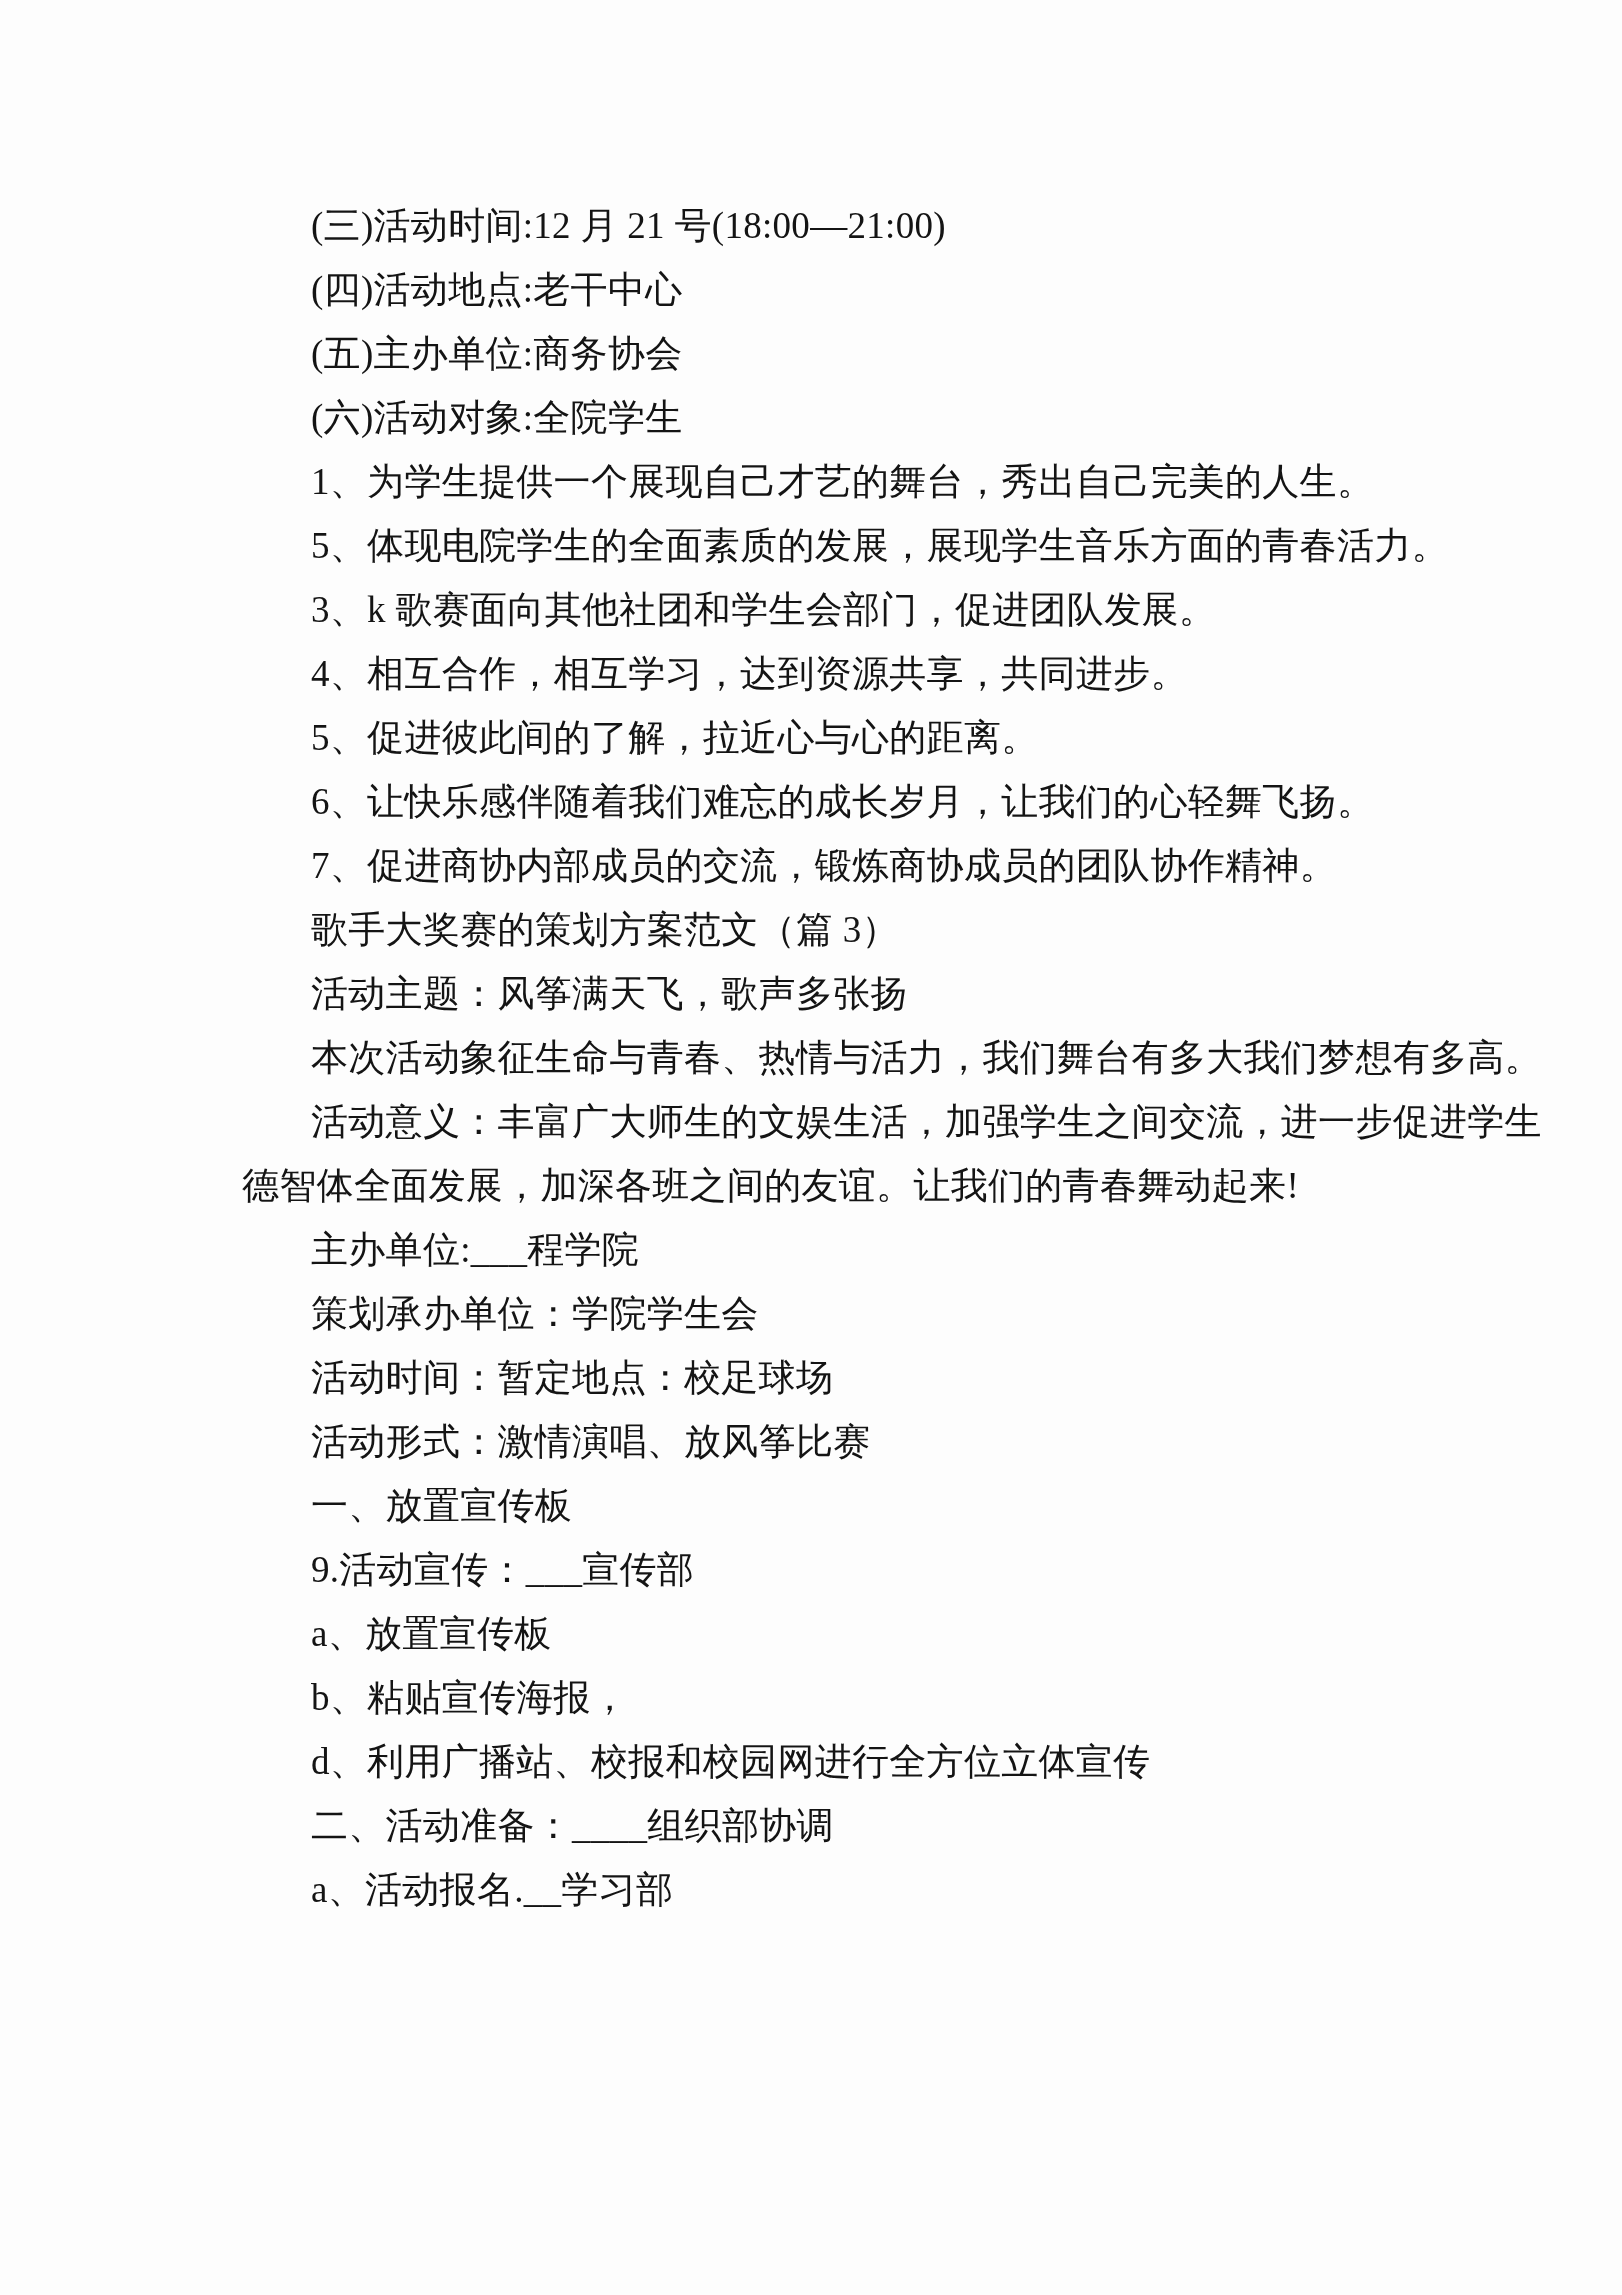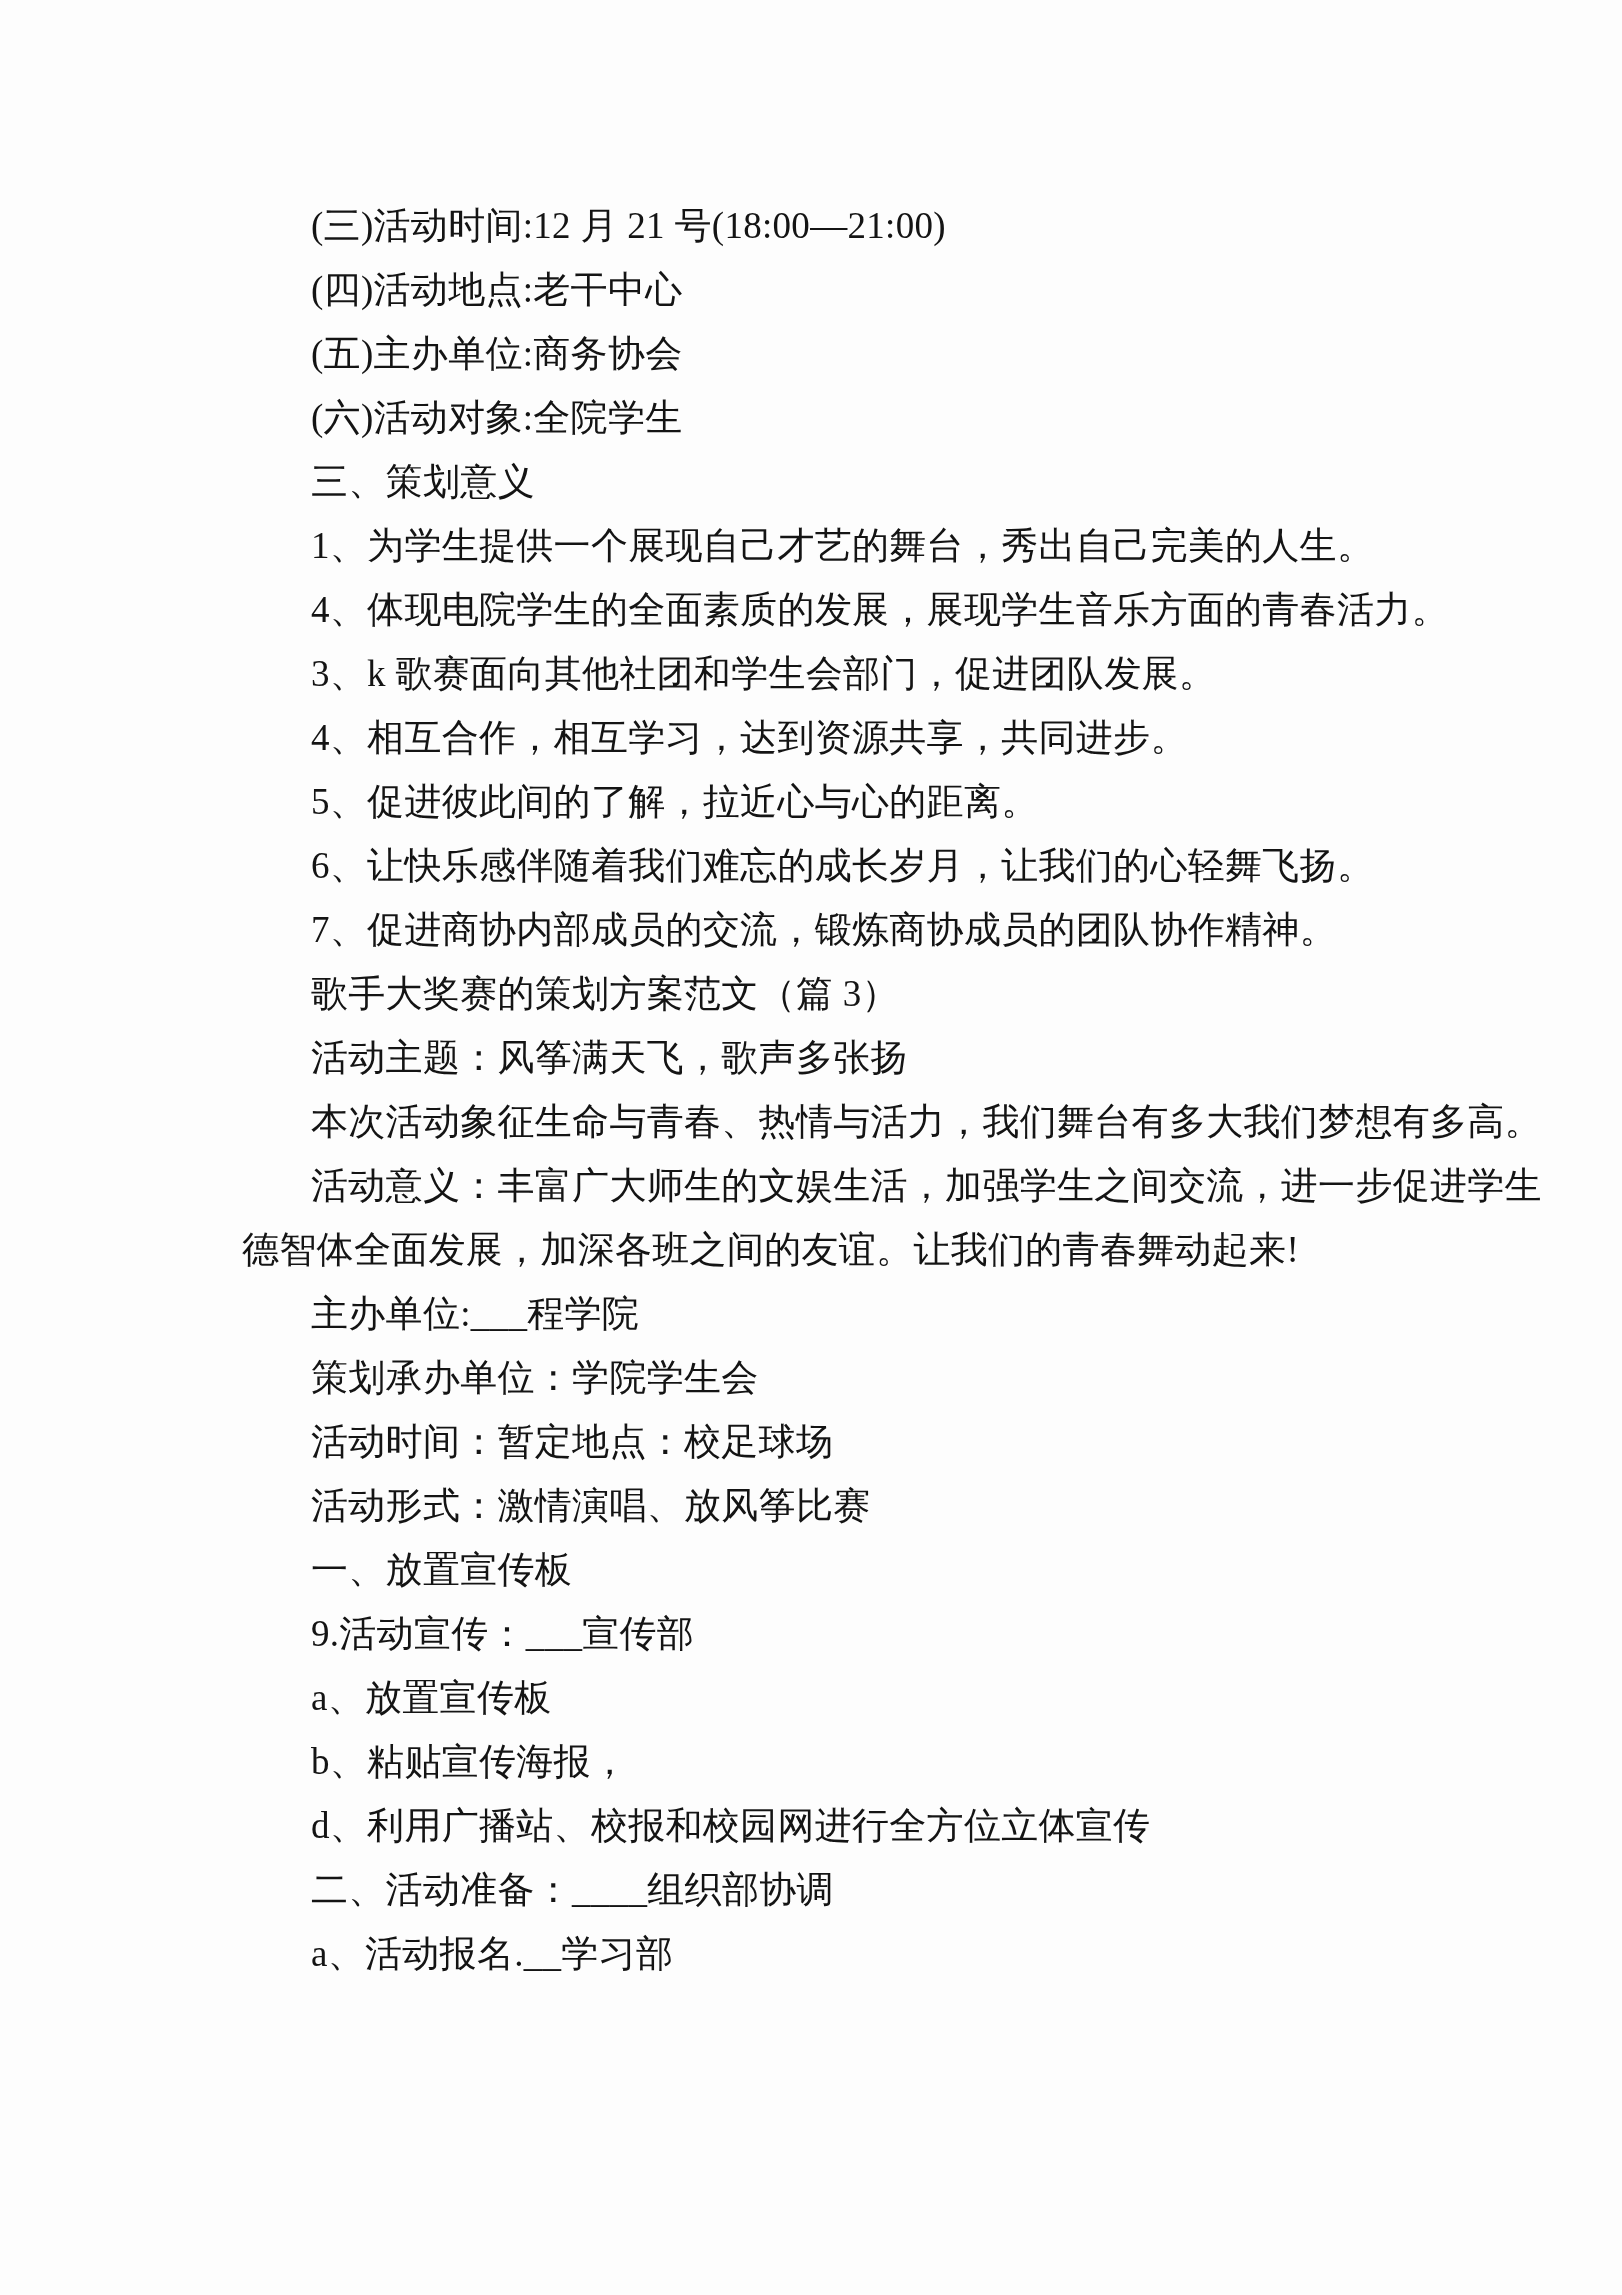--- a/index.html
+++ b/index.html
@@ -42,23 +42,22 @@
 </head>
 <body>
 
 <div class="page">
   <div class="doc-body" style="color: rgb(20, 20, 20);">
 
   <div class="line indent">(三)活动时间:12 月 21 号(18:00—21:00)</div>
       <div class="line indent">(四)活动地点:老干中心</div>
       <div class="line indent">(五)主办单位:商务协会</div>
       <div class="line indent">(六)活动对象:全院学生</div>
-      <div class="line indent">三、策划意义</div>
       <div class="line indent">1、为学生提供一个展现自己才艺的舞台，秀出自己完美的人生。</div>
-      <div class="line indent">4、体现电院学生的全面素质的发展，展现学生音乐方面的青春活力。</div>
+      <div class="line indent">5、体现电院学生的全面素质的发展，展现学生音乐方面的青春活力。</div>
       <div class="line indent">3、k 歌赛面向其他社团和学生会部门，促进团队发展。</div>
       <div class="line indent">4、相互合作，相互学习，达到资源共享，共同进步。</div>
       <div class="line indent">5、促进彼此间的了解，拉近心与心的距离。</div>
       <div class="line indent">6、让快乐感伴随着我们难忘的成长岁月，让我们的心轻舞飞扬。</div>
       <div class="line indent">7、促进商协内部成员的交流，锻炼商协成员的团队协作精神。</div>
       <div class="line indent">歌手大奖赛的策划方案范文（篇 3）</div>
       <div class="line indent">活动主题：风筝满天飞，歌声多张扬</div>
       <div class="line indent">本次活动象征生命与青春、热情与活力，我们舞台有多大我们梦想有多高。</div>
       <div class="line indent">活动意义：丰富广大师生的文娱生活，加强学生之间交流，进一步促进学生</div>
       <div class="line">德智体全面发展，加深各班之间的友谊。让我们的青春舞动起来!</div>

